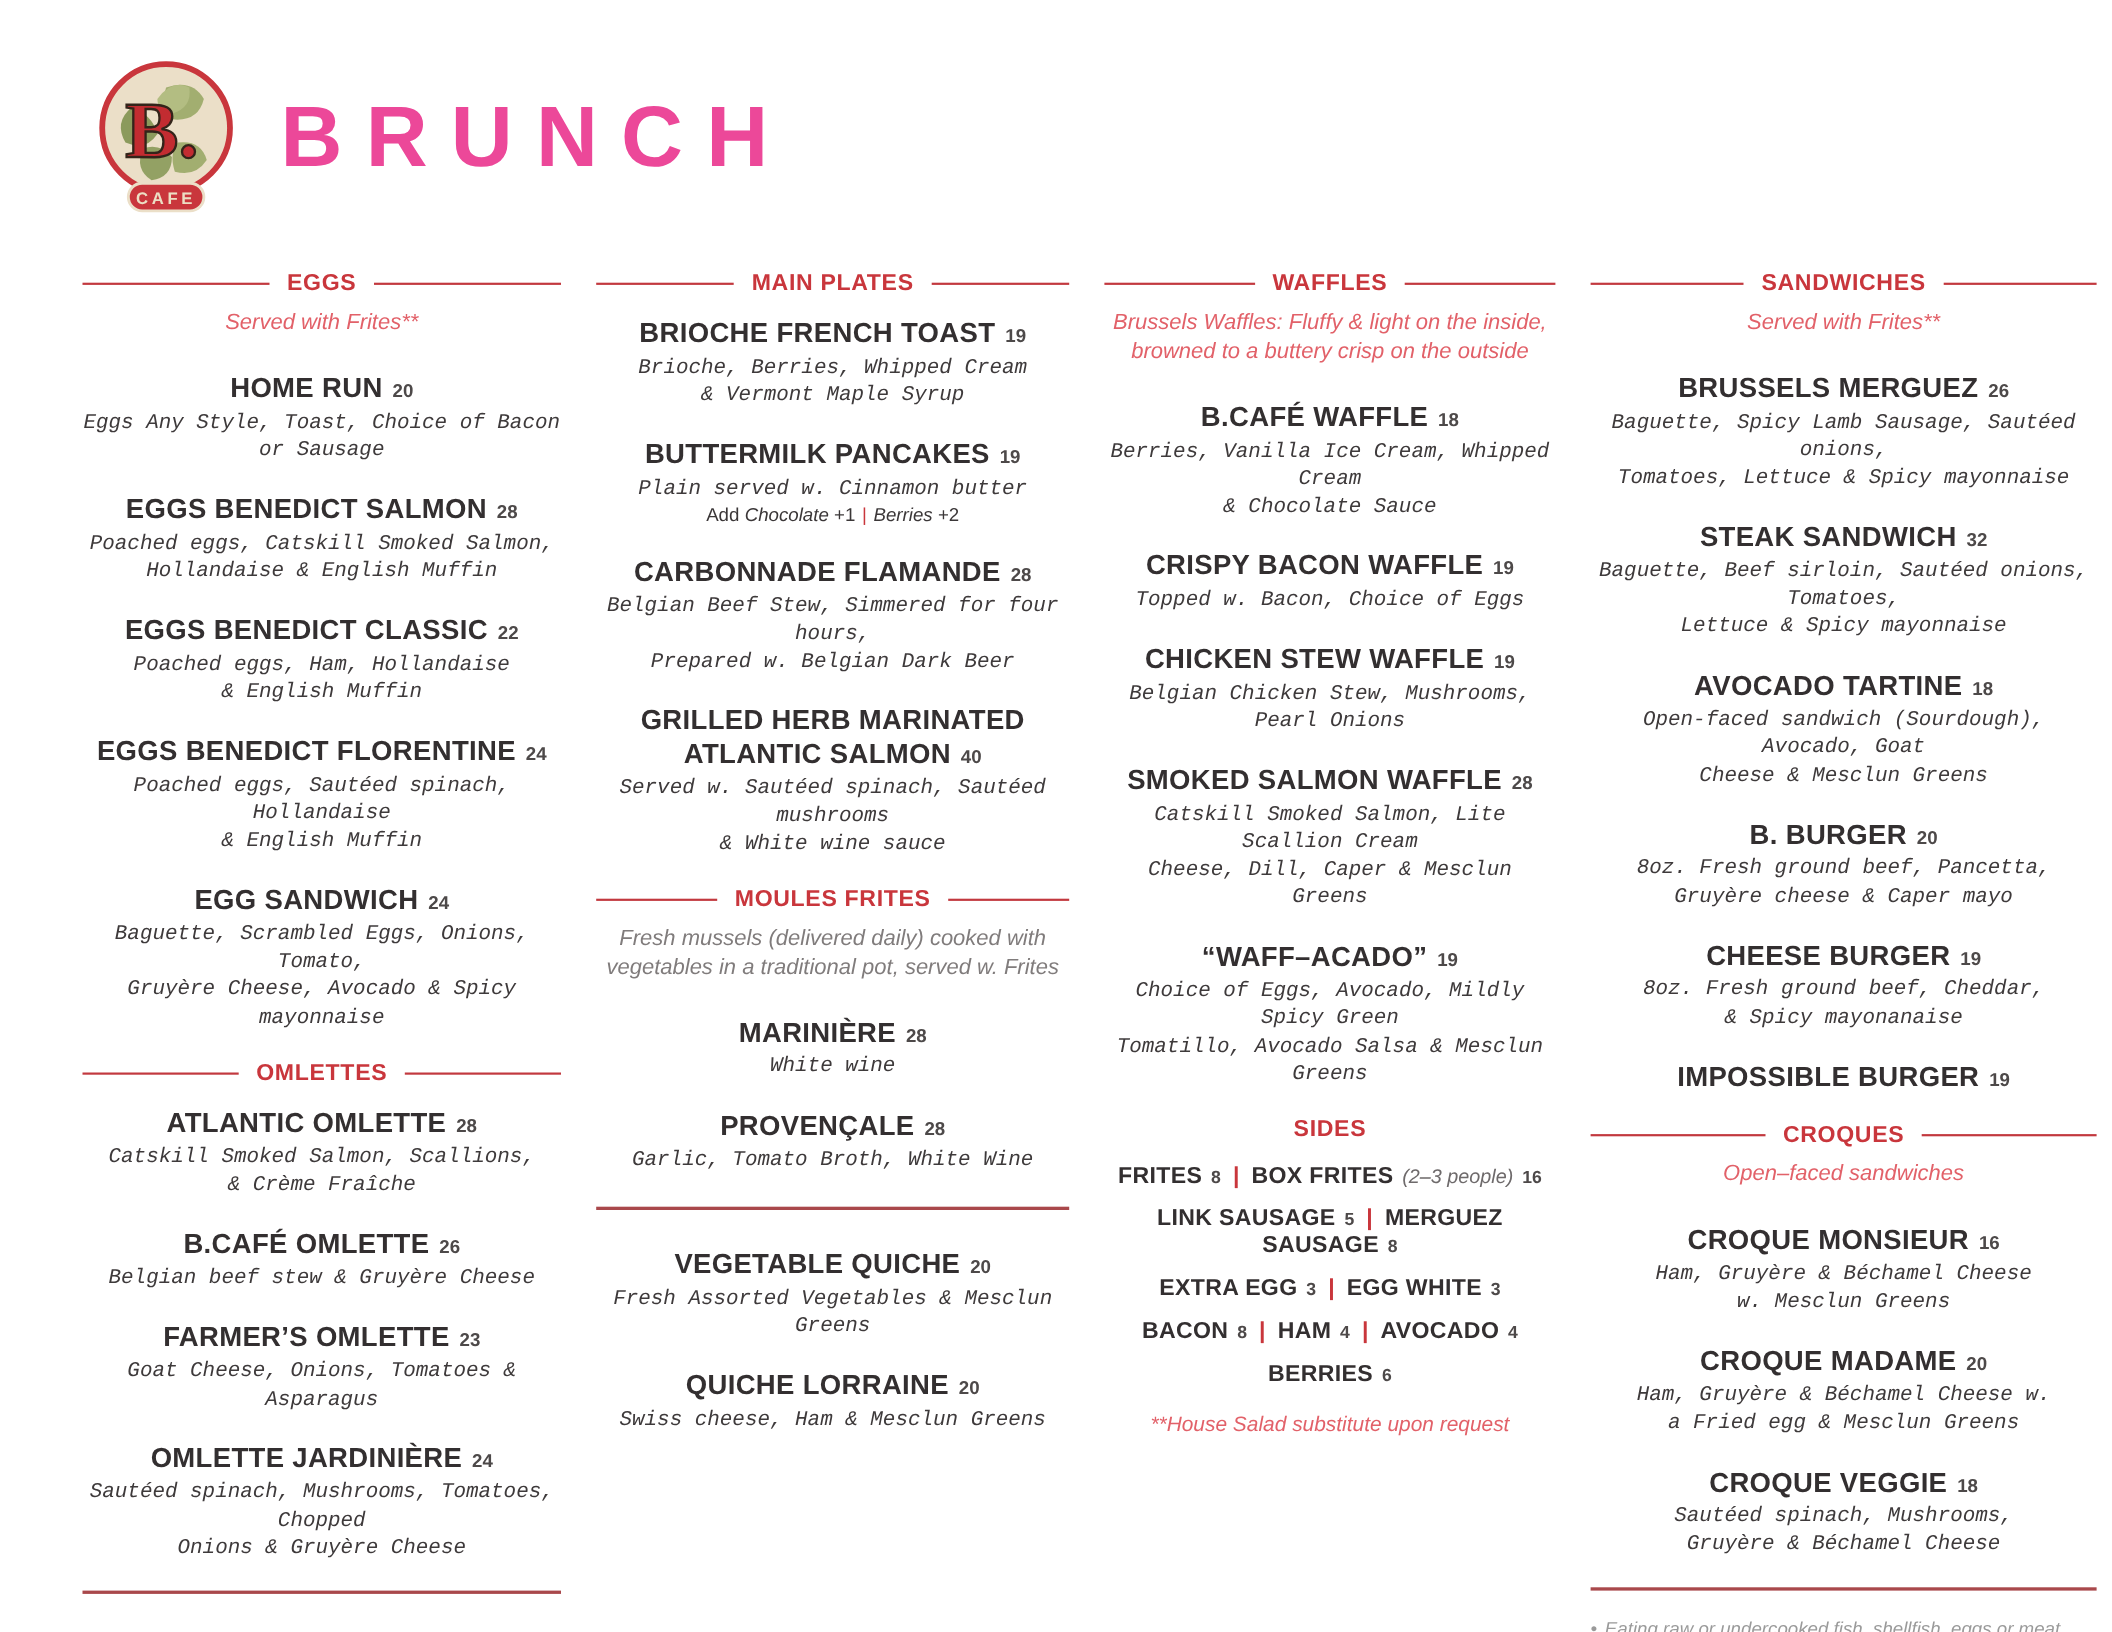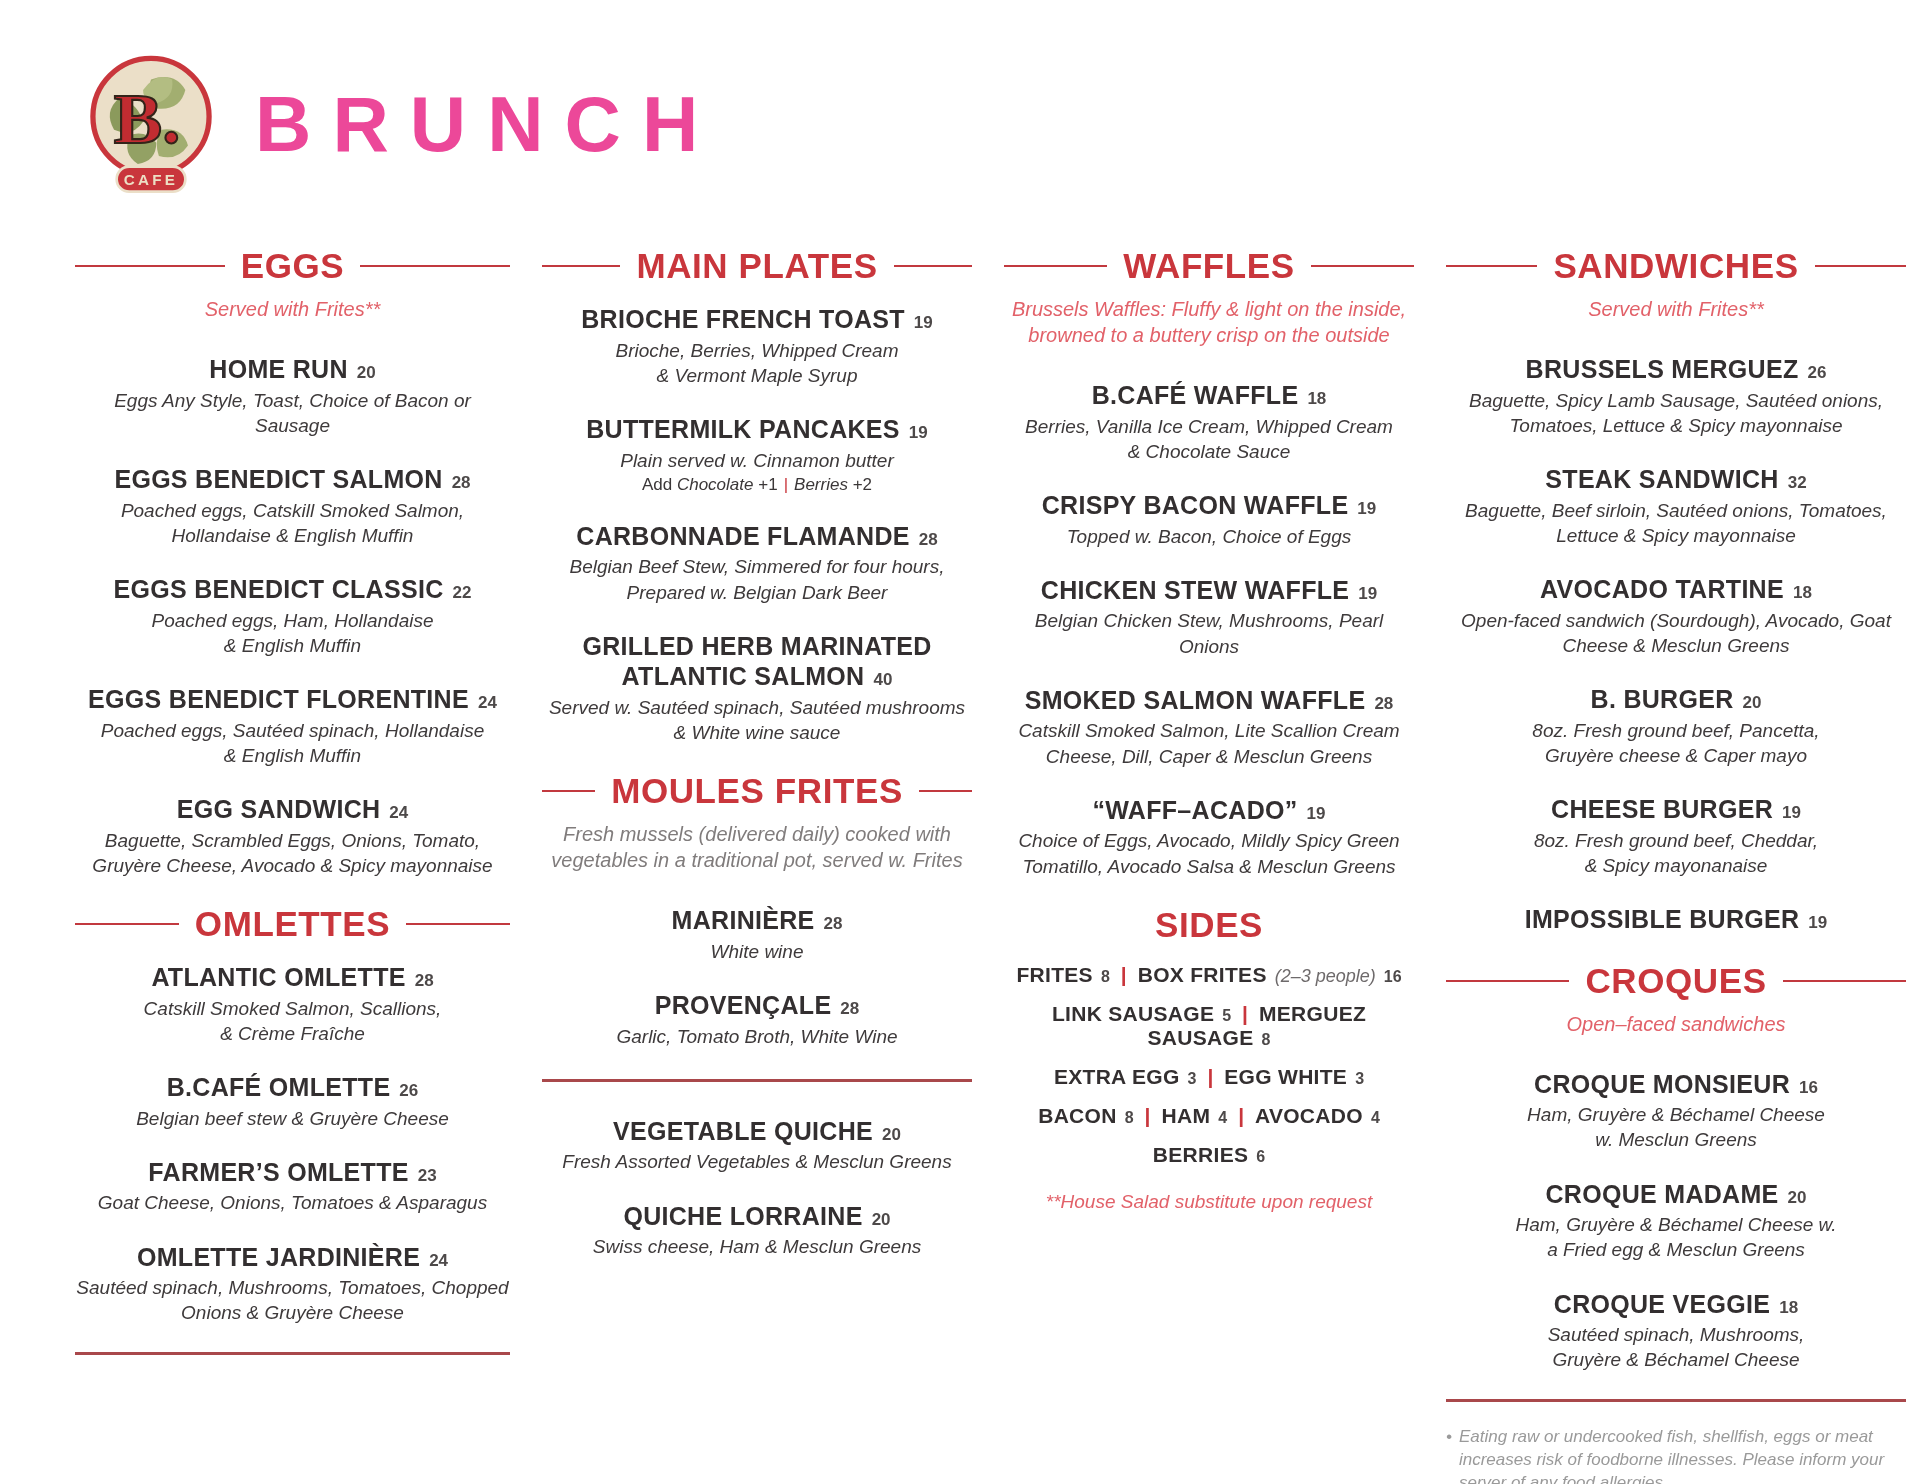--- a/index.html
+++ b/index.html
@@ -6,29 +6,29 @@
   body{width:1920px;height:1484px;overflow:hidden;font-family:"Liberation Sans",sans-serif;color:#322e2f;}
   .header{display:flex;align-items:center;padding:52px 0 0 85px;height:150px;}
   .logo{width:132px;height:148px;flex:none;}
   .brand-title{font-size:78px;font-weight:800;letter-spacing:0.27em;color:#ec4899;margin-left:38px;margin-top:-6px;}
   .menu{display:grid;grid-template-columns:435px 430px 410px 460px;column-gap:32px;padding:44px 15px 0 75px;align-items:start;}
   .col{text-align:center;}
   section{margin-bottom:6px;}
   .shead{display:flex;align-items:center;gap:16px;margin-bottom:10px;}
   .shead .hline{flex:1;height:2px;background:#c2393f;}
   .shead.no-lines .hline{background:transparent;}
-  .htxt{font-size:35px;font-weight:800;color:#c9363c;letter-spacing:0.6px;white-space:nowrap;}
+  .htxt{font-size:21px;font-weight:800;color:#c9363c;letter-spacing:0.6px;white-space:nowrap;}
   .subtitle{font-size:20px;font-style:italic;line-height:1.3;margin-bottom:32px;white-space:pre-line;}
   .subtitle.lred{color:#e26169;}
   .subtitle.gray{color:#807c7c;}
   .item{margin-bottom:26px;}
   .ttl{font-size:25px;line-height:1.22;}
   .nm{font-weight:800;color:#332f30;letter-spacing:0.3px;white-space:pre-line;}
   .pr{font-size:17px;font-weight:600;color:#4d4949;margin-left:9px;}
-  .dsc{font-size:19px;font-style:italic;color:#3e3a3b;line-height:1.33;margin-top:3px;white-space:pre-line;}
+  .dsc{font-size:19px;font-style:italic;color:#3e3a3b;line-height:1.33;margin-top:3px;white-space:pre-line;font-family:Liberation Mono, monospace;}
   .addon{font-size:17px;color:#3b3738;margin-top:2px;}
   .addon .it{font-style:italic;}
   .addon .pipe{color:#c9363c;margin:0 6px;}
   .rule{height:3px;background:#a9484b;margin:30px 0 34px 0;}
   .rule.end{margin:16px 0 0 0;}
   .srow{margin-bottom:15px;font-size:21px;}
   .sname{font-weight:800;color:#332f30;letter-spacing:0.3px;}
   .sprice{font-size:16px;font-weight:600;color:#4d4949;margin-left:8px;}
   .snote{font-style:italic;color:#6e6a6b;font-size:18px;margin-left:8px;}
   .spipe{color:#c9363c;font-weight:700;margin:0 11px;}

